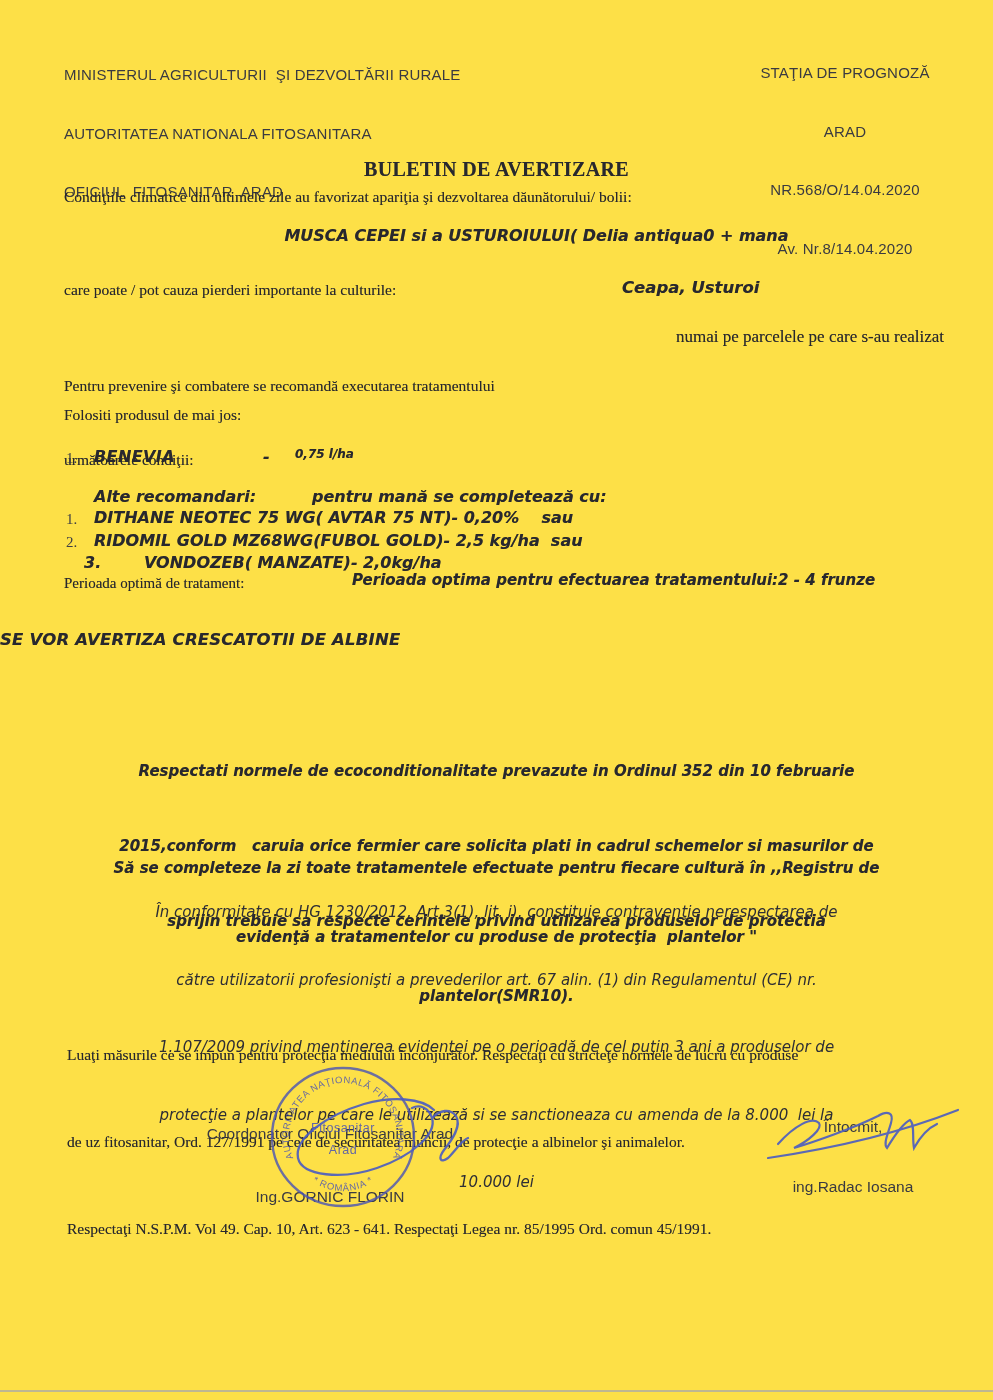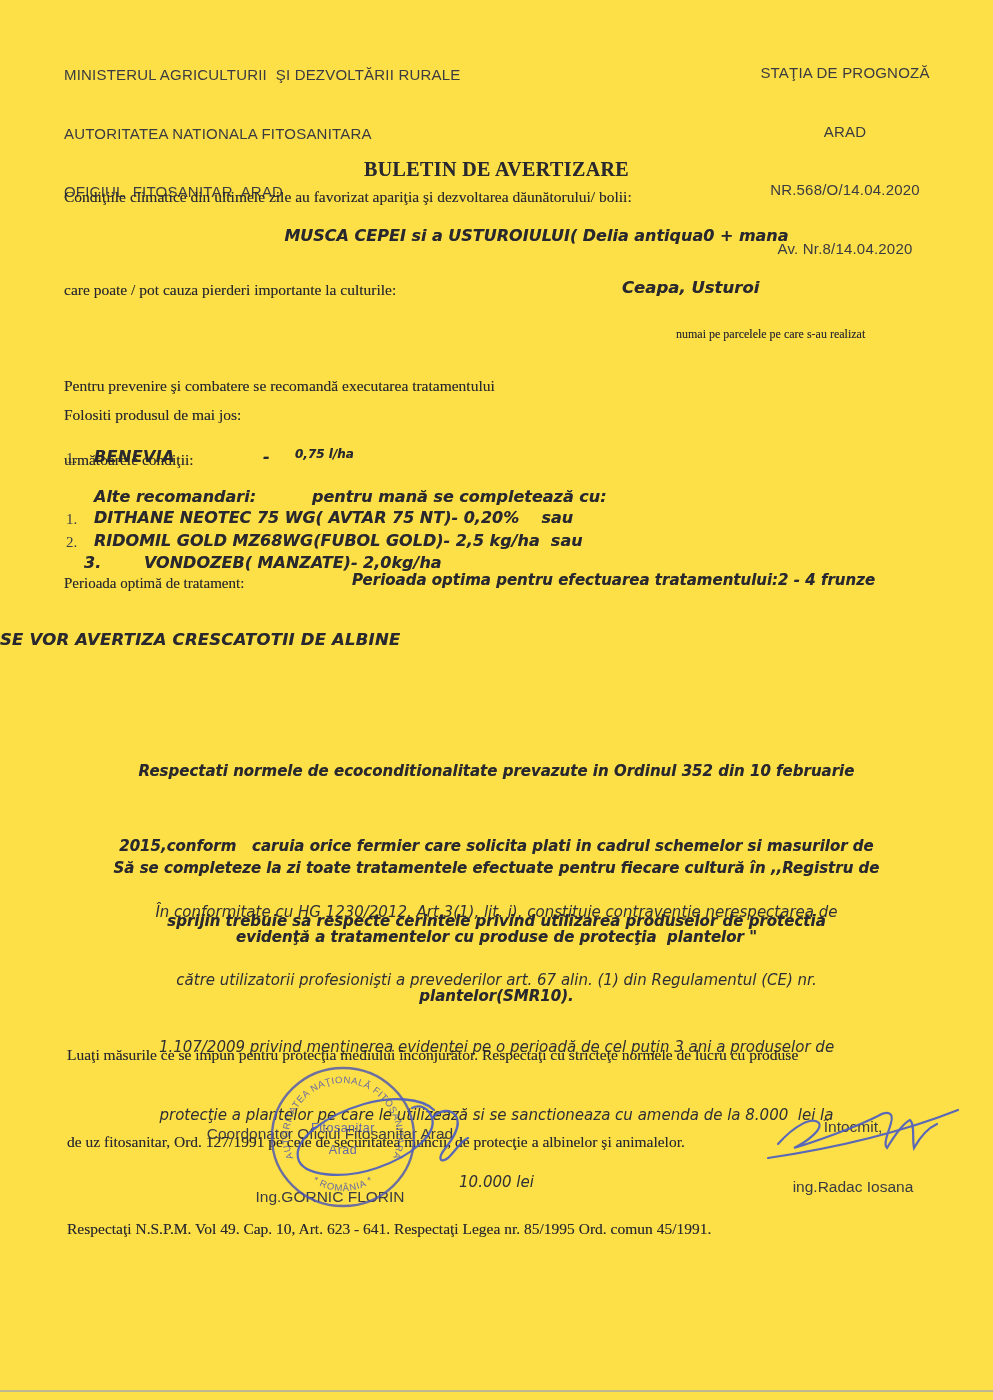--- a/index.html
+++ b/index.html
@@ -15,21 +15,21 @@
   .ink{color:#28282e;text-shadow:0 0 .4px rgba(40,40,46,.45);}
   .hdr{color:#3a3a41;font-size:15px;line-height:19.5px;letter-spacing:.2px;}
   .hdr-left{left:64px;top:26px;}
   .hdr-right{left:736px;top:24px;width:218px;text-align:center;}
   .doc-title{left:0;top:158px;width:100%;text-align:center;font-weight:700;font-size:20px;letter-spacing:.4px;}
   .intro{left:64px;top:188px;font-size:15.5px;}
   .pest{left:0;top:226px;width:100%;text-align:center;font-size:16px;margin-left:40px;}
   .crops-label{left:64px;top:281px;font-size:15.5px;}
   .crops-value{left:622px;top:278px;font-size:16.5px;}
   .prevention{left:64px;top:325px;font-size:15.5px;line-height:24.5px;}
-  .prev-note{left:676px;top:327px;font-size:12px;}
+  .prev-note{left:676px;top:327px;font-size:17px;}
   .product-intro{left:64px;top:406px;font-size:15.5px;}
   .row-idx{font-size:15px;color:#3d3d44;}
   .p-idx{left:66px;top:450px;}
   .p-name{left:94px;top:447px;font-size:16px;letter-spacing:.4px;}
   .p-dash{left:263px;top:447px;font-size:16px;}
   .p-dose{left:295px;top:447px;font-size:12px;}
   .alte-label{left:94px;top:487px;font-size:16px;}
   .alte-sub{left:312px;top:487px;font-size:16px;}
   .rec-idx1{left:66px;top:511px;}
   .rec-txt1{left:94px;top:508px;font-size:16px;}

